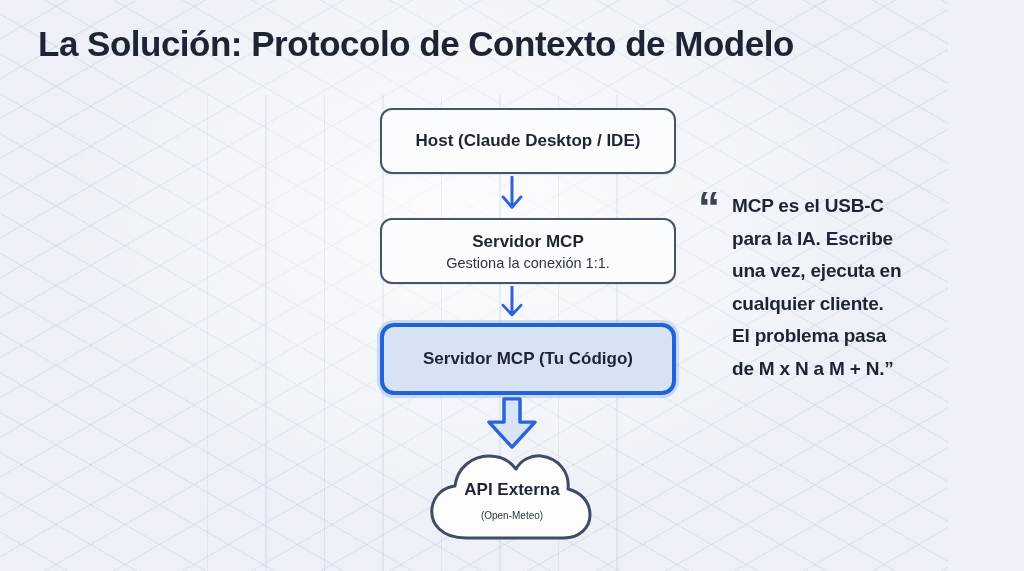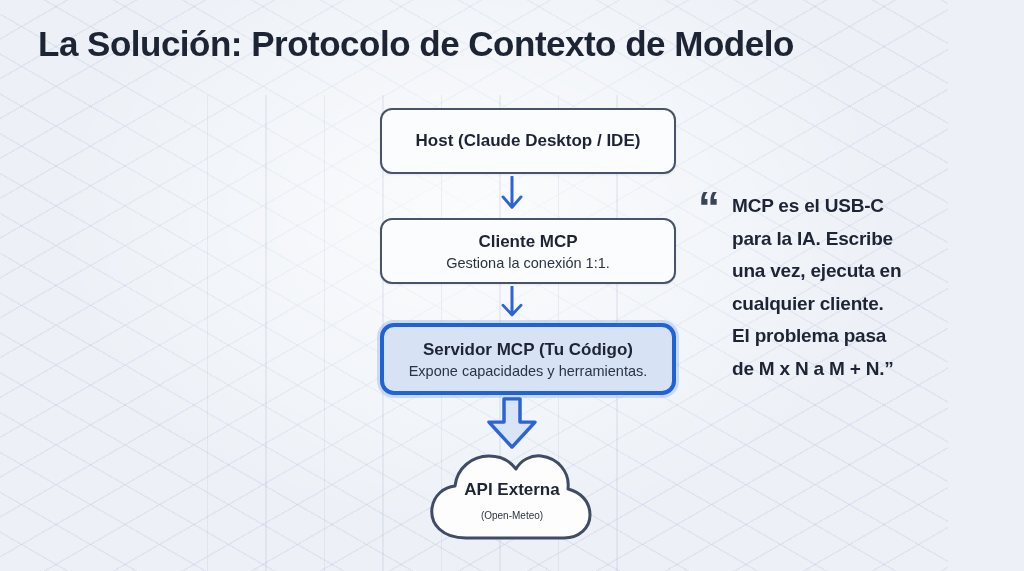--- a/index.html
+++ b/index.html
@@ -103,31 +103,30 @@
 
     <div class="box box-host">
       <div class="node-title">Host (Claude Desktop / IDE)</div>
     </div>
 
     <svg class="thin-arrow arrow-1" viewBox="0 0 24 40" preserveAspectRatio="none">
       <path d="M12 1 L12 30 M3 22 L12 33 L21 22"></path>
     </svg>
 
     <div class="box box-cliente">
-      <div class="node-title">Cliente MCP</div>
+      <div class="node-title">Servidor MCP</div>
       <div class="node-sub">Gestiona la conexión 1:1.</div>
     </div>
 
     <svg class="thin-arrow arrow-2" viewBox="0 0 24 40" preserveAspectRatio="none">
       <path d="M12 1 L12 30 M3 22 L12 33 L21 22"></path>
     </svg>
 
     <div class="box box-servidor">
       <div class="node-title">Servidor MCP (Tu Código)</div>
-      <div class="node-sub">Expone capacidades y herramientas.</div>
     </div>
 
     <svg class="big-arrow" viewBox="0 0 56 56" preserveAspectRatio="none">
       <path d="M20 2 H36 V27 H51 L28 54 L5 27 H20 Z"></path>
     </svg>
 
     <div class="cloud-wrap">
       <svg viewBox="0 0 176 96">
         <path d="M42 90
                  C18 90 6 76 8 60

